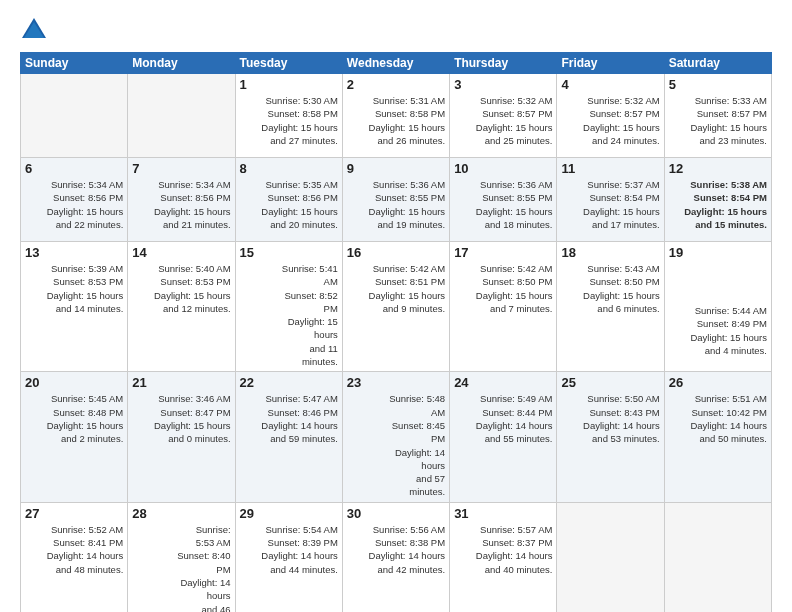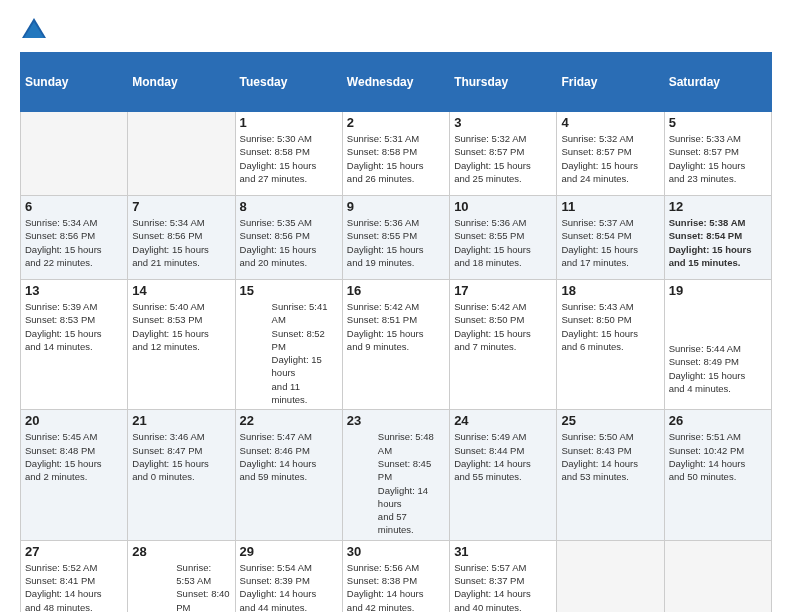--- a/index.html
+++ b/index.html
@@ -58,21 +58,21 @@
       border: 1px solid #ccc;
       border-collapse: collapse;
       width: 100%;
       table-layout: fixed;
     }
     .calendar th {
       background: #2a6db5;
       color: #fff;
       font-size: 12px;
       font-weight: bold;
-      padding: 22px 4px;
+      padding: 3px 4px;
       text-align: left;
       border: 1px solid #2a6db5;
     }
     .calendar td {
       border: 1px solid #ccc;
       vertical-align: top;
       padding: 3px 4px;
       font-size: 10px;
       color: #333;
       background: #fff;
@@ -84,20 +84,21 @@
     .day-number {
       font-size: 13px;
       font-weight: bold;
       color: #222;
       margin-bottom: 2px;
     }
     .day-info {
       font-size: 9.5px;
       color: #333;
       line-height: 1.4;
+      text-align: right;
     }
     .alt-row td {
       background: #f0f4f8;
     }
   </style>
 </head>
 <body>
 
 <div class="page">
   <div class="header">

